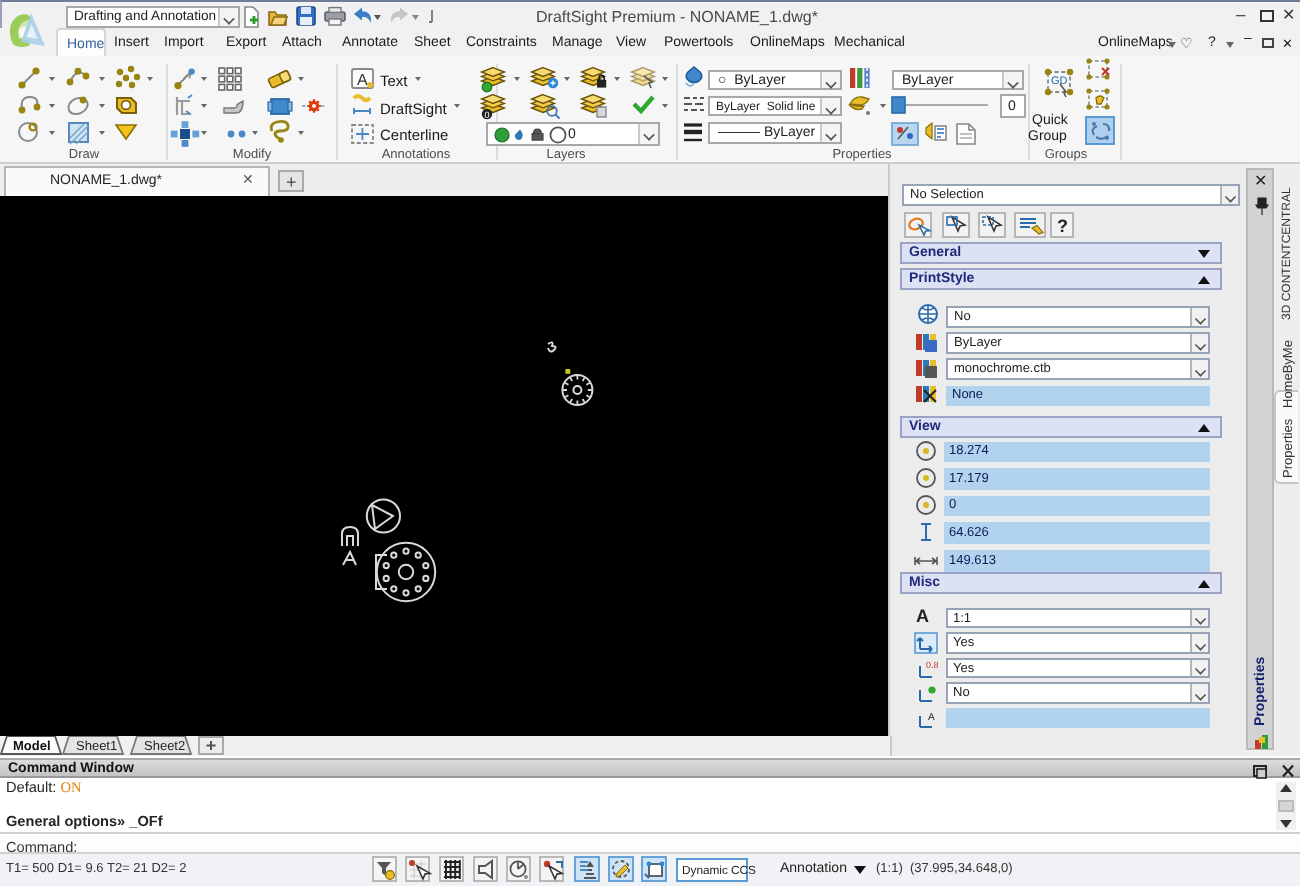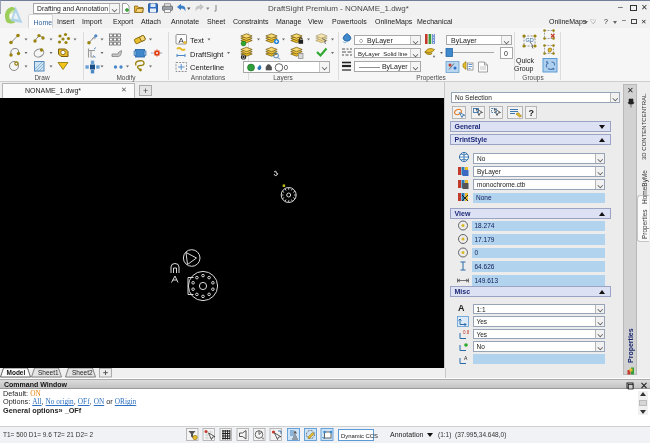--- a/index.html
+++ b/index.html
@@ -594,22 +594,24 @@
         <rect x="2.5" y="2.5" width="4.5" height="4.5" fill="#cfcfcf" stroke="#222" stroke-width="0.8"></rect>
         <path d="M15.5 0.8 l5 5.4 m0 -5.4 l-5 5.4" stroke="#222" stroke-width="1.1"></path>
       </svg>
     </div>
     <div style="left:638px;top:13px;width:10px;height:24.5px;background:#f0f0f0;">
       <div style="left:0;top:0;width:0;height:0;border-left:3.5px solid transparent;border-right:3.5px solid transparent;border-bottom:4.5px solid #333;margin-left:1.5px;margin-top:1px;"></div>
       <div style="left:1px;top:9px;width:8px;height:6.5px;background:#d6d6d6;border:1px solid #bbb;"></div>
       <div style="left:0;top:19px;width:0;height:0;border-left:3.5px solid transparent;border-right:3.5px solid transparent;border-top:4.5px solid #333;margin-left:1.5px;"></div>
     </div>
     <div class="cline" style="top:11px;">Default: <span style="color:#e8820c;">ON</span></div>
-    <div class="cline" style="top:19.8px;">Options: <span class="cl-link">All</span>, <span class="cl-link">No origin</span>, <span class="cl-link">OFf</span>, <span class="cl-link">ON</span> or <span class="cl-link">ORigin</span></div>
     <div class="cline" style="top:28.3px;font-weight:bold;">General options» _OFf</div>
+    <div style="left:0;top:38px;width:650px;height:10.5px;background:#fdfdfd;border-top:1px solid #cfcfcf;">
+      <span style="left:3px;top:2px;font-size:7.3px;color:#333;">Command:</span>
+    </div>
   </div>
 
   <div id="statusbar">
     <span style="left:3px;top:4px;font-size:6.5px;color:#333;white-space:nowrap;">T1= 500 D1= 9.6 T2= 21 D2= 2</span>
     <svg style="left:186px;top:1px;" width="150" height="14" viewBox="0 0 150 14">
       <g fill="#f4f4f4" stroke="#ababab" stroke-width="0.8">
         <rect x="0.5" y="0.5" width="11.5" height="12"></rect>
         <rect x="17" y="0.5" width="11.5" height="12"></rect>
         <rect x="34" y="0.5" width="11.5" height="12"></rect>
         <rect x="51" y="0.5" width="11.5" height="12"></rect>

